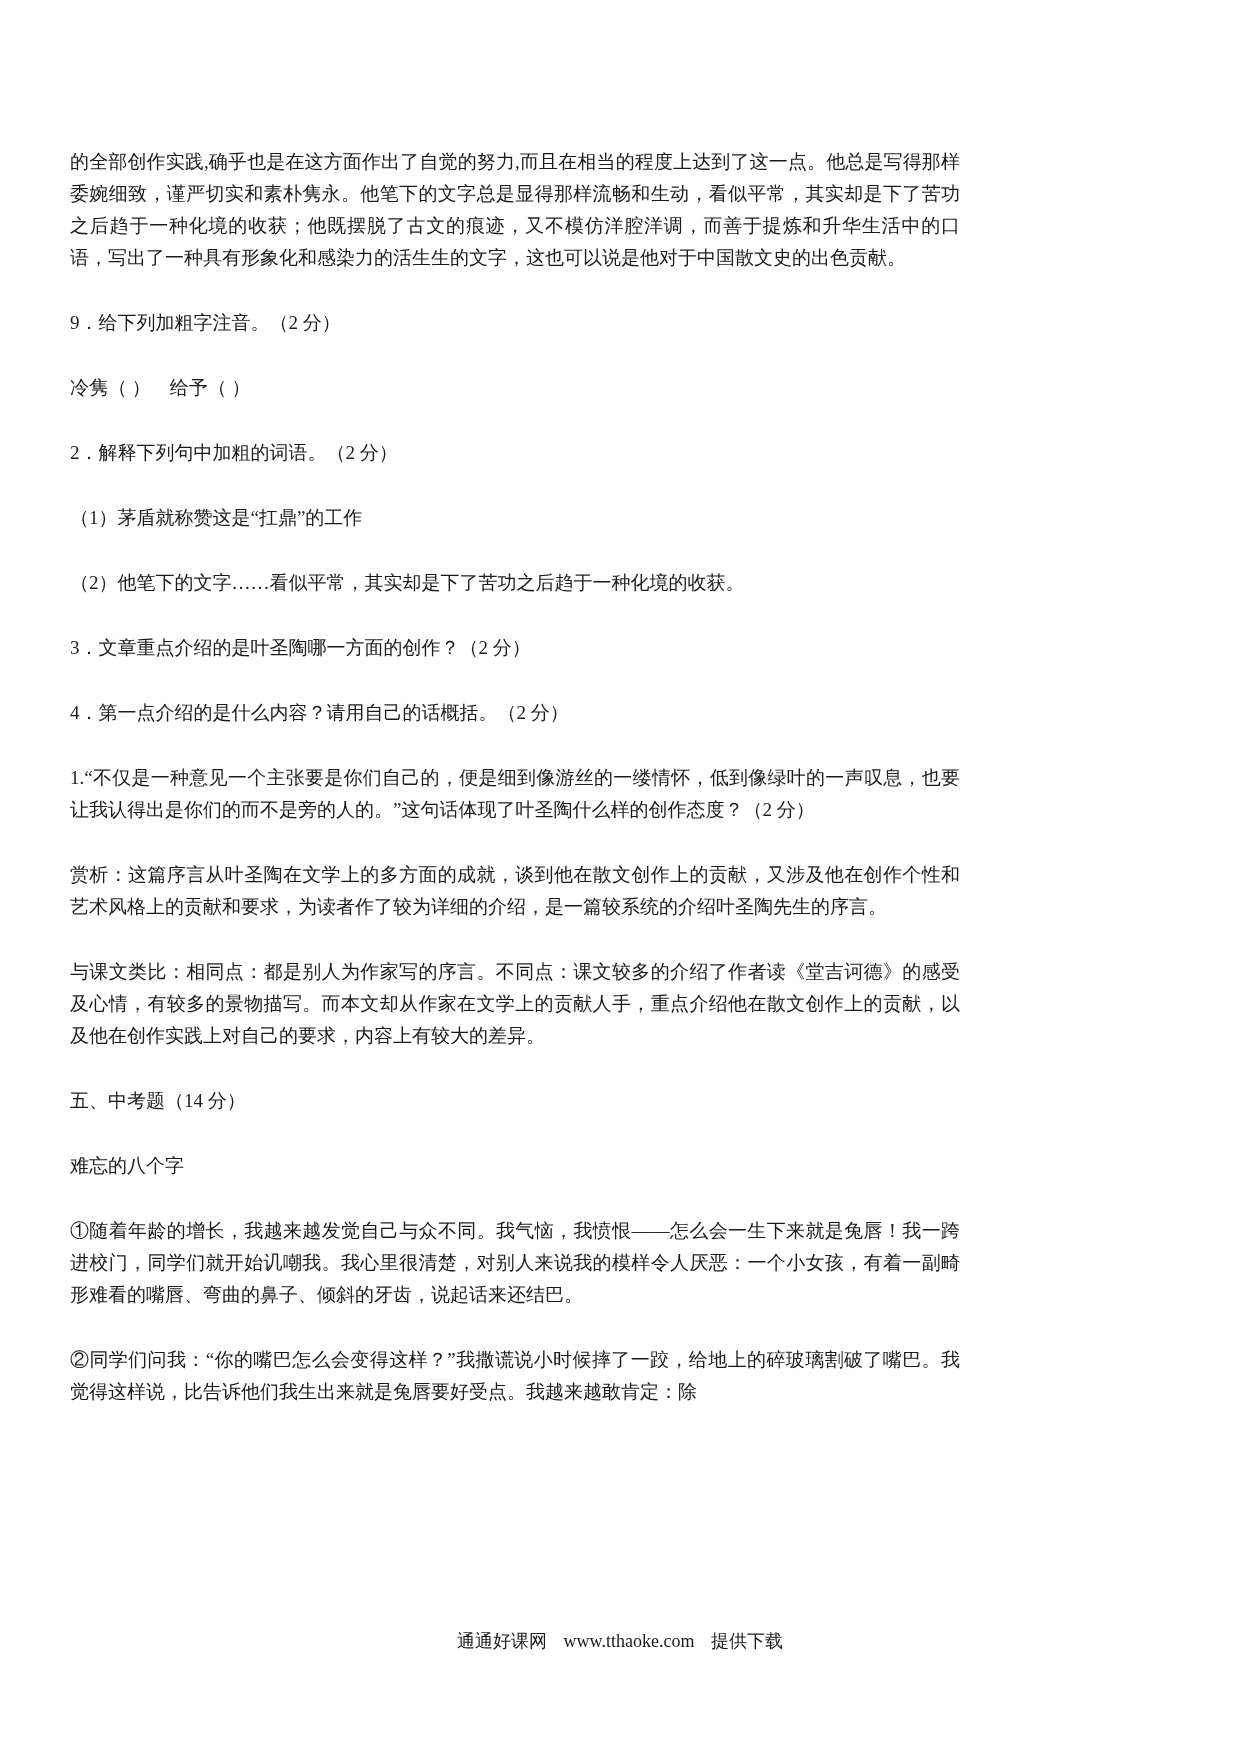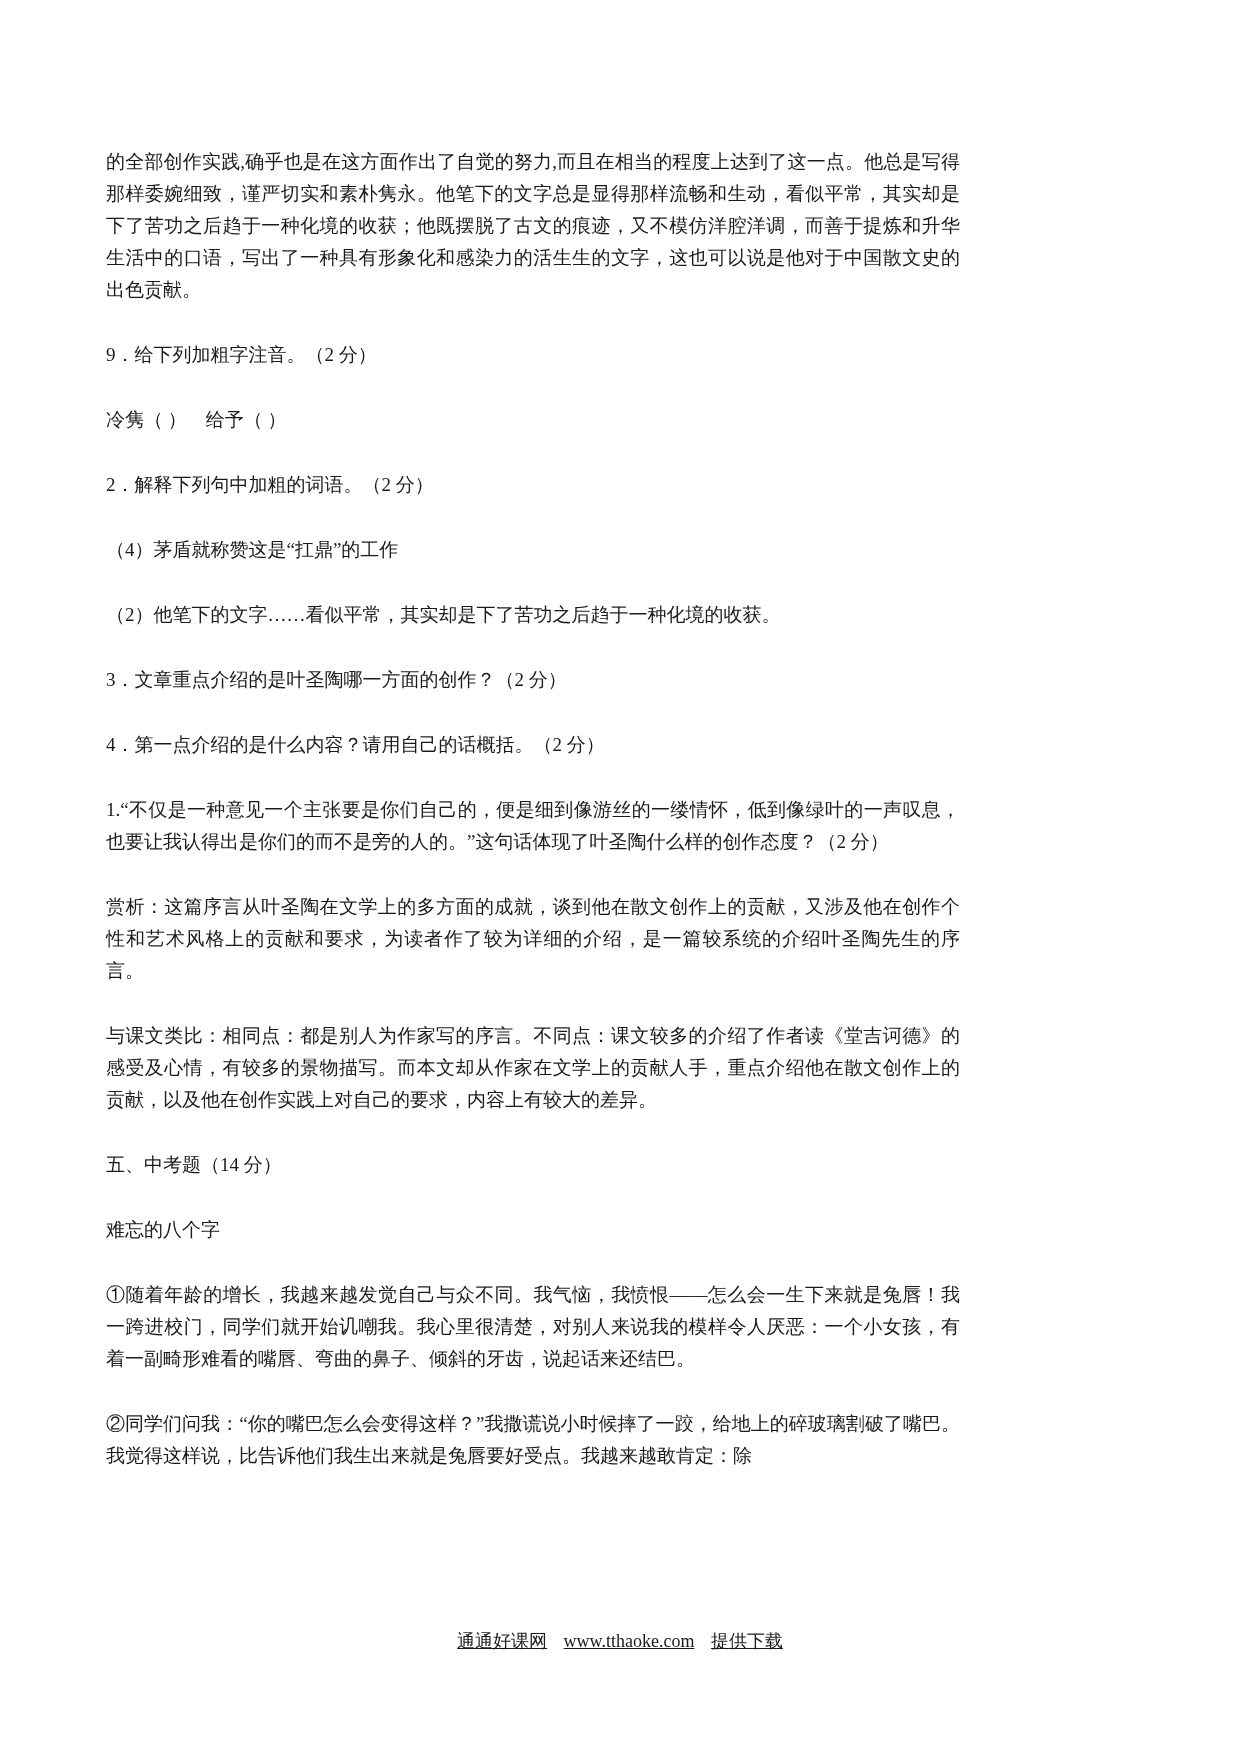--- a/index.html
+++ b/index.html
@@ -11,51 +11,51 @@
     width: 1240px;
     height: 1754px;
     position: relative;
     font-family: "Liberation Serif", "DejaVu Serif", serif;
     color: #1a1a1a;
     overflow: hidden;
   }
   .page {
     box-sizing: border-box;
     width: 1240px;
-    padding: 146px 280px 0 106px;
+    padding: 146px 280px 0 70px;
   }
   .doc-par {
     font-size: 19px;
     line-height: 32px;
     margin: 0 0 33px 0;
     text-align: justify;
     word-break: break-all;
     white-space: pre-wrap;
   }
   .doc-footer {
     position: absolute;
     left: 0;
     top: 1628px;
     width: 1240px;
     text-align: center;
     font-size: 18px;
     line-height: 26px;
     color: #1a1a1a;
   }
-  .doc-footer span { margin: 0 6px; text-decoration: underline; }
+  .doc-footer span { margin: 0 6px; }
 </style>
 </head>
 <body>
 
 <main class="page">
   <p class="doc-par">的全部创作实践,确乎也是在这方面作出了自觉的努力,而且在相当的程度上达到了这一点。他总是写得那样委婉细致，谨严切实和素朴隽永。他笔下的文字总是显得那样流畅和生动，看似平常，其实却是下了苦功之后趋于一种化境的收获；他既摆脱了古文的痕迹，又不模仿洋腔洋调，而善于提炼和升华生活中的口语，写出了一种具有形象化和感染力的活生生的文字，这也可以说是他对于中国散文史的出色贡献。</p>
   <p class="doc-par">9．给下列加粗字注音。（2 分）</p>
   <p class="doc-par">冷隽（ ）　给予（ ）</p>
   <p class="doc-par">2．解释下列句中加粗的词语。（2 分）</p>
-  <p class="doc-par">（4）茅盾就称赞这是“扛鼎”的工作</p>
+  <p class="doc-par">（1）茅盾就称赞这是“扛鼎”的工作</p>
   <p class="doc-par">（2）他笔下的文字……看似平常，其实却是下了苦功之后趋于一种化境的收获。</p>
   <p class="doc-par">3．文章重点介绍的是叶圣陶哪一方面的创作？（2 分）</p>
   <p class="doc-par">4．第一点介绍的是什么内容？请用自己的话概括。（2 分）</p>
   <p class="doc-par">1.“不仅是一种意见一个主张要是你们自己的，便是细到像游丝的一缕情怀，低到像绿叶的一声叹息，也要让我认得出是你们的而不是旁的人的。”这句话体现了叶圣陶什么样的创作态度？（2 分）</p>
   <p class="doc-par">赏析：这篇序言从叶圣陶在文学上的多方面的成就，谈到他在散文创作上的贡献，又涉及他在创作个性和艺术风格上的贡献和要求，为读者作了较为详细的介绍，是一篇较系统的介绍叶圣陶先生的序言。</p>
   <p class="doc-par">与课文类比：相同点：都是别人为作家写的序言。不同点：课文较多的介绍了作者读《堂吉诃德》的感受及心情，有较多的景物描写。而本文却从作家在文学上的贡献人手，重点介绍他在散文创作上的贡献，以及他在创作实践上对自己的要求，内容上有较大的差异。</p>
   <p class="doc-par">五、中考题（14 分）</p>
   <p class="doc-par">难忘的八个字</p>
   <p class="doc-par">①随着年龄的增长，我越来越发觉自己与众不同。我气恼，我愤恨——怎么会一生下来就是兔唇！我一跨进校门，同学们就开始讥嘲我。我心里很清楚，对别人来说我的模样令人厌恶：一个小女孩，有着一副畸形难看的嘴唇、弯曲的鼻子、倾斜的牙齿，说起话来还结巴。</p>
   <p class="doc-par">②同学们问我：“你的嘴巴怎么会变得这样？”我撒谎说小时候摔了一跤，给地上的碎玻璃割破了嘴巴。我觉得这样说，比告诉他们我生出来就是兔唇要好受点。我越来越敢肯定：除</p>

